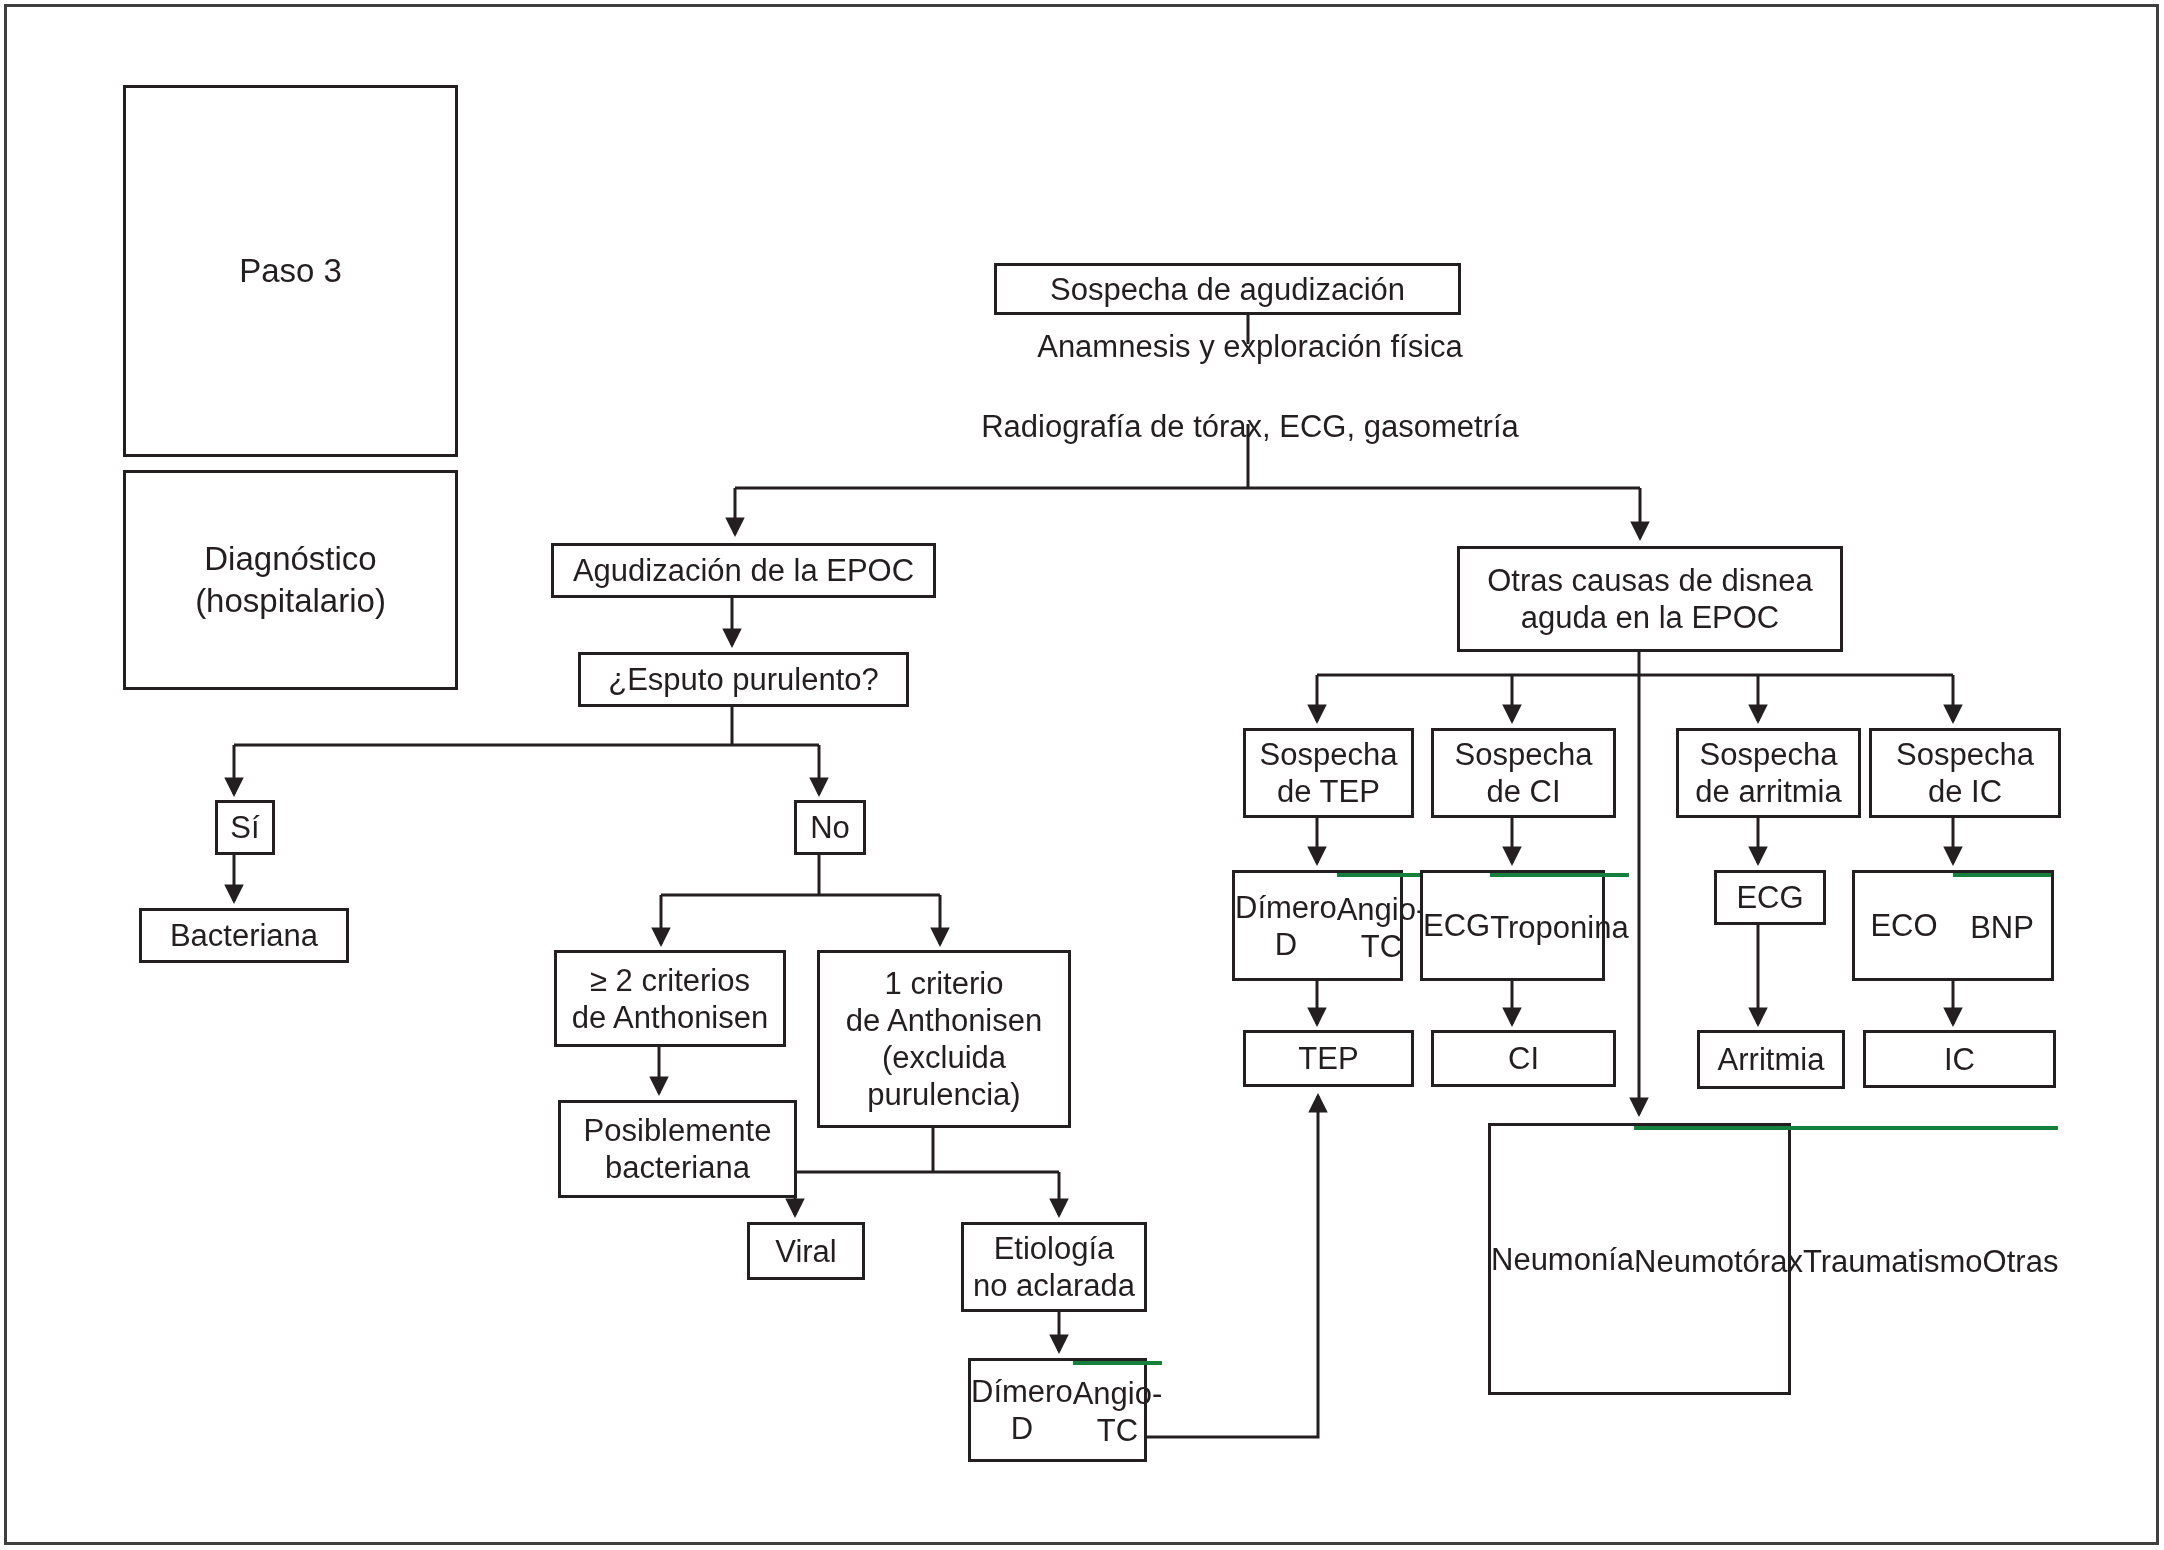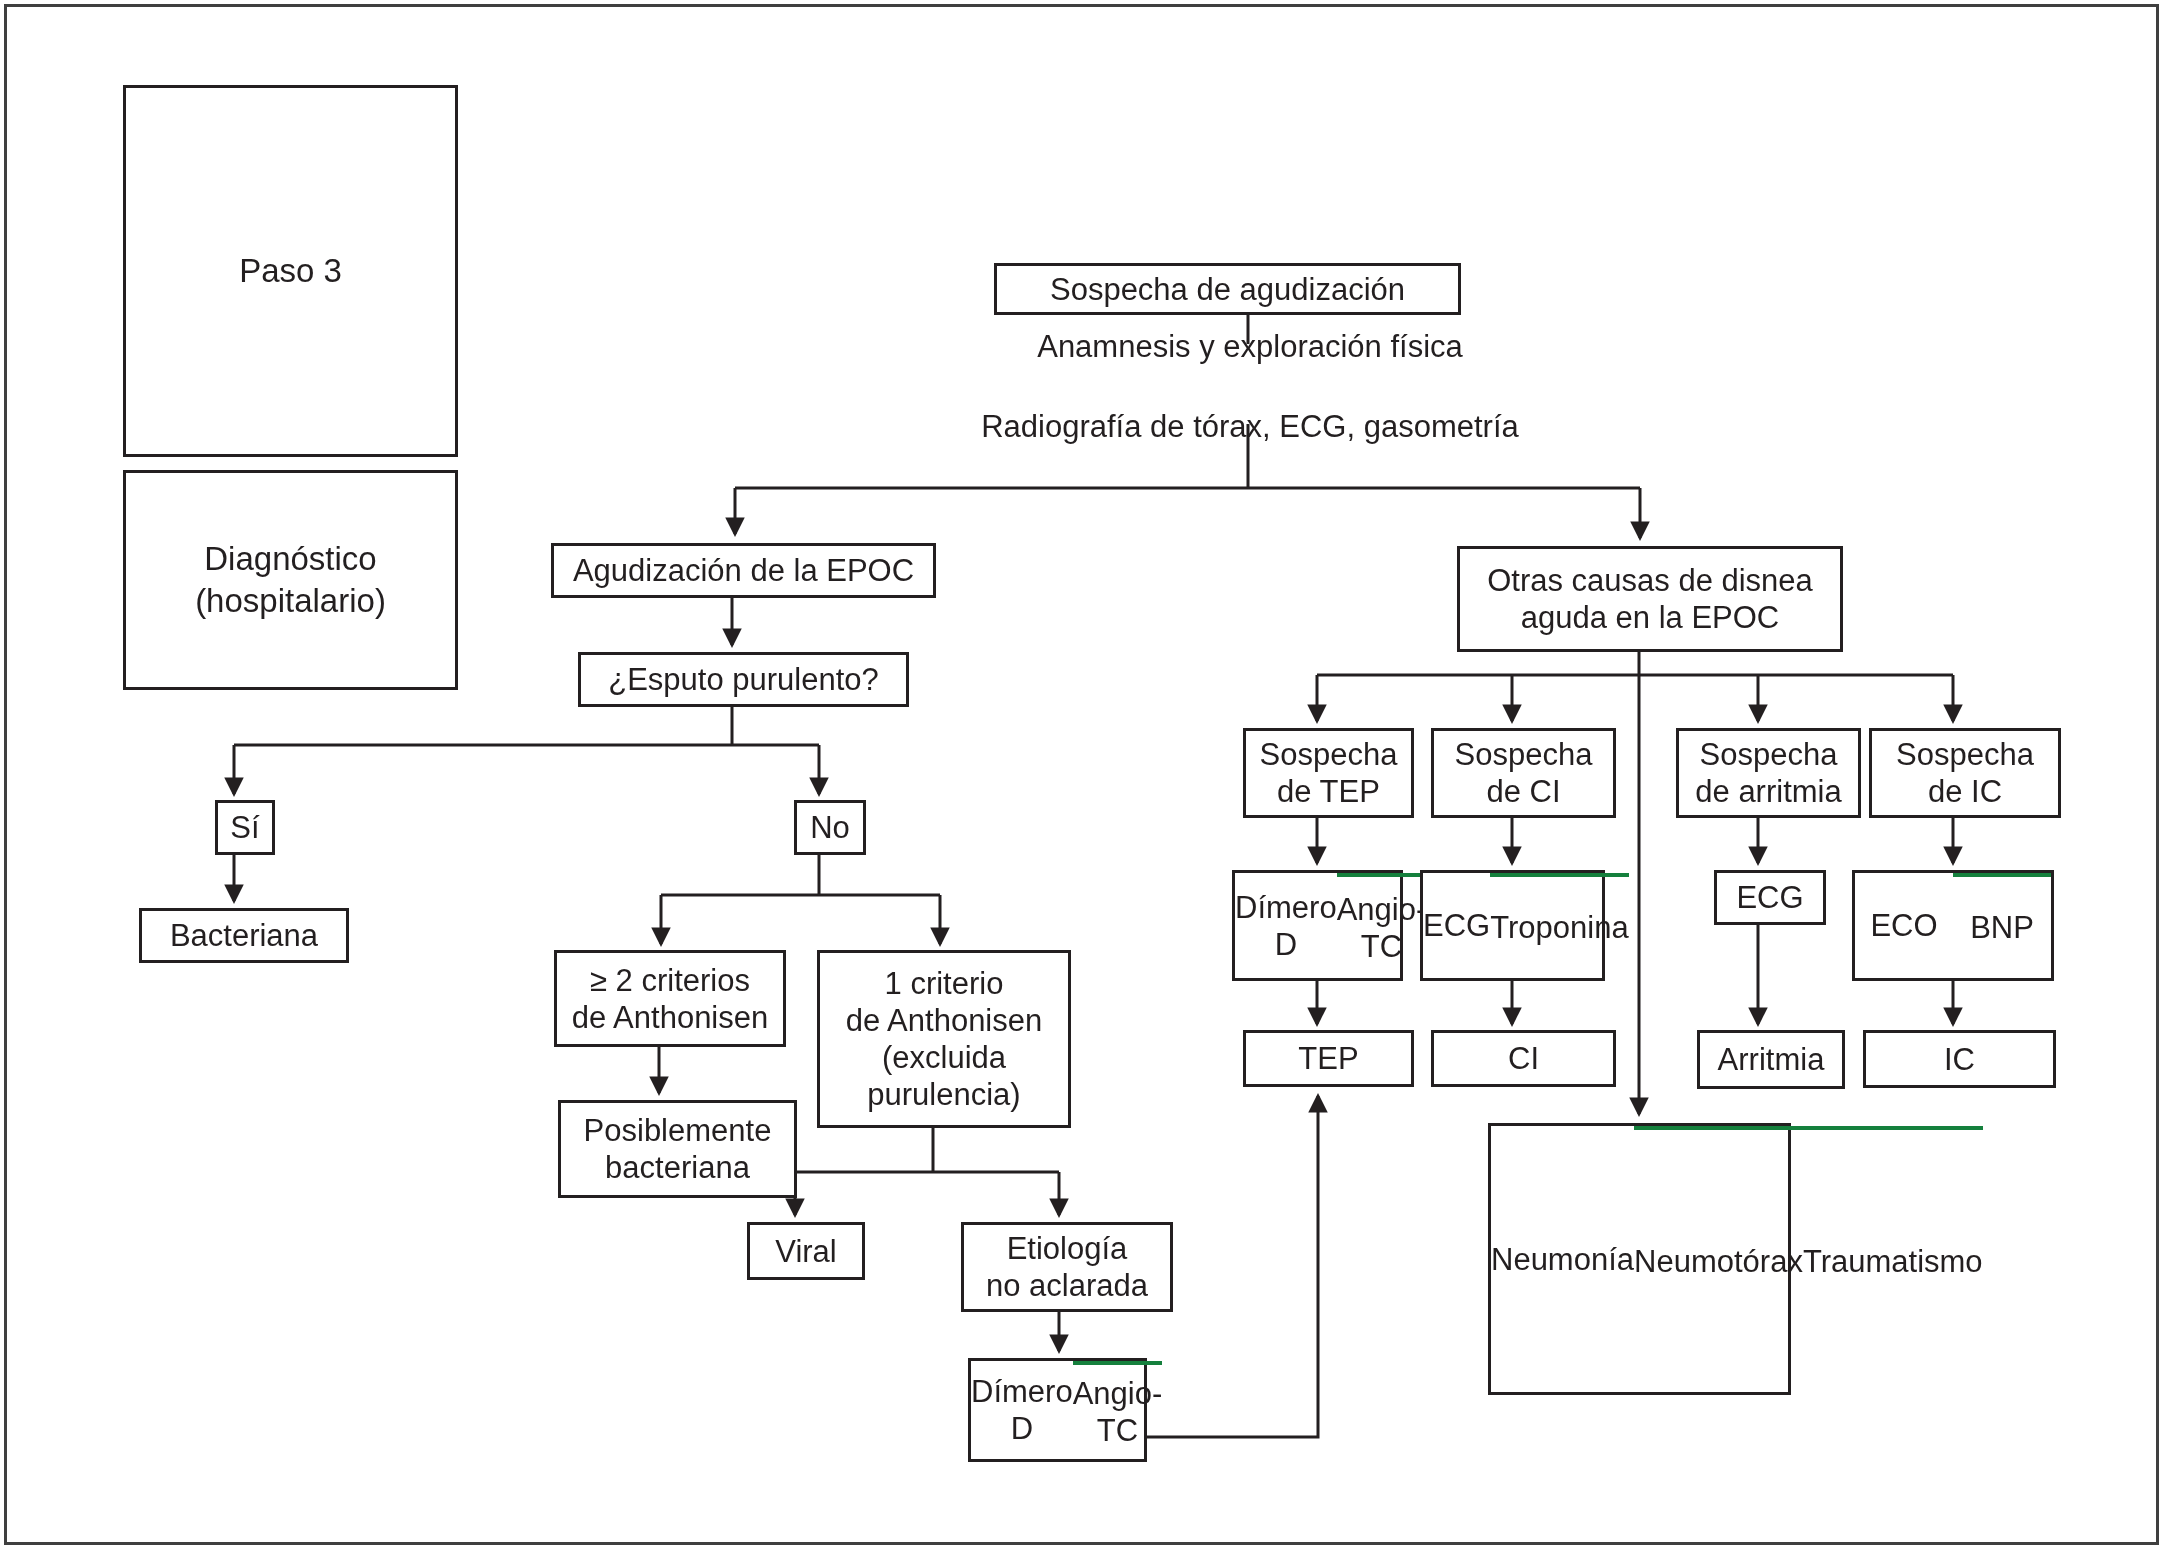--- a/index.html
+++ b/index.html
@@ -140,21 +140,21 @@
 (excluida
 purulencia)</span>
   </div>
   <div class="box" style="left:547px;top:1100px;width:239px;height:98px">
     <span>Posiblemente
 bacteriana</span>
   </div>
   <div class="box" style="left:736px;top:1222px;width:118px;height:58px">
     <span>Viral</span>
   </div>
-  <div class="box" style="left:950px;top:1222px;width:212px;height:90px">
+  <div class="box" style="left:950px;top:1222px;width:186px;height:90px">
     <span>Etiología
 no aclarada</span>
   </div>
   <div class="stack" style="left:968px;top:1358px;width:179px;height:104px">
     <div class="cell">Dímero D</div>
     <div class="cell">Angio-TC</div>
   </div>
 
   <div class="box" style="left:1446px;top:546px;width:386px;height:106px">
     <span>Otras causas de disnea
@@ -204,14 +204,15 @@
     <span>Arritmia</span>
   </div>
   <div class="box" style="left:1852px;top:1030px;width:193px;height:58px">
     <span>IC</span>
   </div>
 
   <div class="stack" style="left:1488px;top:1123px;width:303px;height:272px">
     <div class="cell">Neumonía</div>
     <div class="cell">Neumotórax</div>
     <div class="cell">Traumatismo</div>
+    <div class="cell">Otras</div>
   </div>
 </div>
 
 </body></html>

